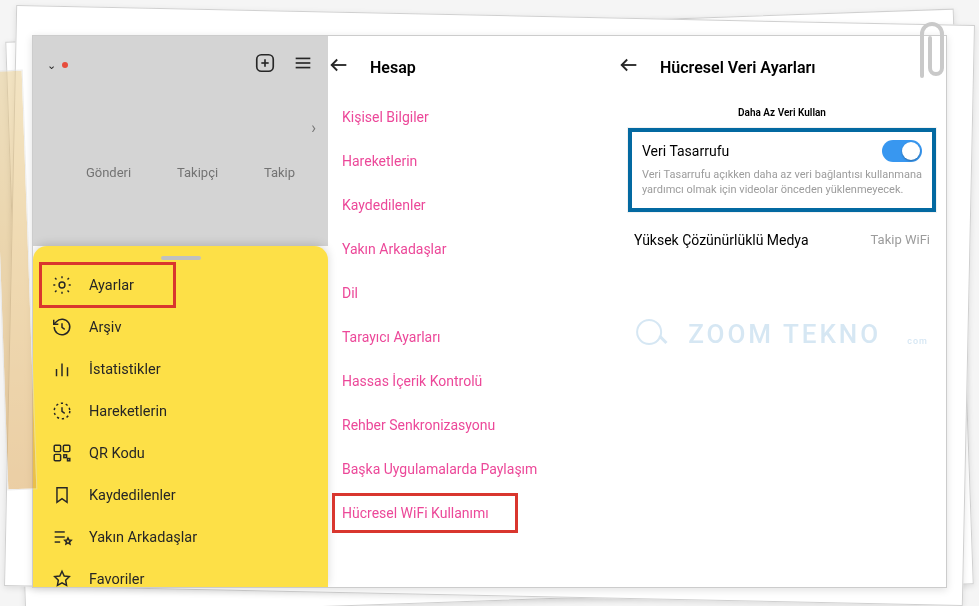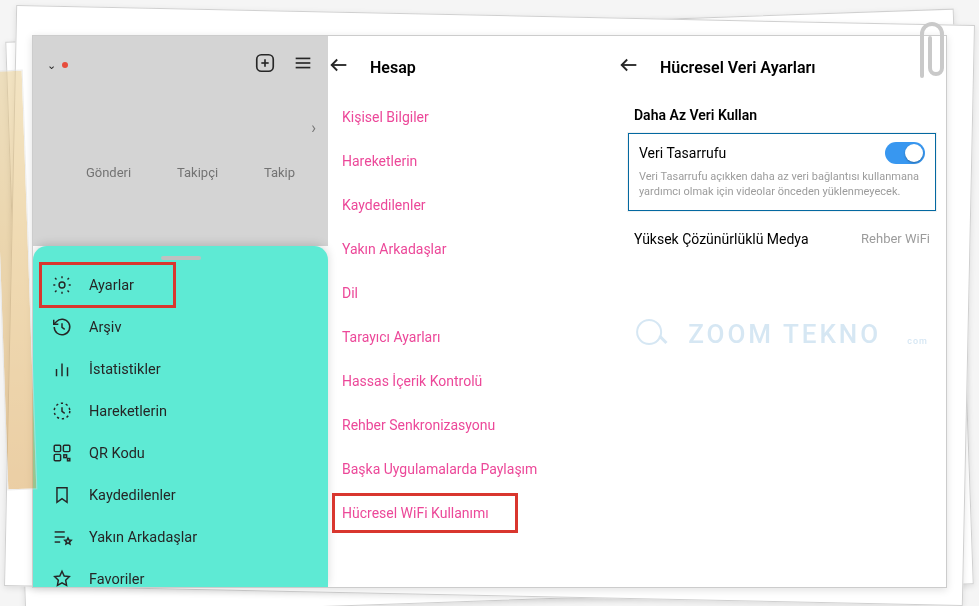--- a/index.html
+++ b/index.html
@@ -51,48 +51,48 @@
   .top-left { display:flex; align-items:center; gap:6px; font-size:14px; }
   .dropdown-caret { font-size: 11px; color:#262626; }
   .dot-red { width:6px; height:6px; background:#e74c3c; border-radius:50%; display:inline-block; }
   .top-right { display:flex; gap:16px; align-items:center; }
   .top-right svg { width:22px; height:22px; stroke:#262626; fill:none; stroke-width:1.8; }
   .chev-row { display:flex; justify-content:flex-end; padding:40px 12px 0 0; color:#777; font-size:16px; }
   .stats-row { display:flex; justify-content:space-around; padding:28px 10px 0 30px; font-size:13px; color:#737373; }
   .drag-handle { width:40px; height:4px; background:#c0c0c0; border-radius:3px; margin: 10px auto 4px; }
   .sheet {
     position:absolute; left:0; right:0; top: 210px; bottom:0;
-    background:#5eead4;
+    background:#fde047;
     border-top-left-radius: 14px;
     border-top-right-radius: 14px;
     box-shadow: 0 -2px 10px rgba(0,0,0,0.15);
     overflow: hidden;
     padding-top: 0;
   }
   .sheet-item {
     display:flex; align-items:center; gap:16px;
     padding: 10px 18px;
     font-size: 14.5px;
     color:#262626;
     cursor:pointer;
   }
   .sheet-item svg, .sheet-item .glyph { width:22px; height:22px; flex:0 0 22px; stroke:#262626; fill:none; stroke-width:1.6; }
 
-  .redbox { border: 1px solid #0369a1; box-shadow: 0 0 0 1px rgba(0,0,0,0.05); }
+  .redbox { border: 4px solid #0369a1; box-shadow: 0 0 0 1px rgba(0,0,0,0.05); }
   .redbox-inset { position:absolute; pointer-events:none; border:3px solid #d9362e; }
 
   
   .pane-header { display:flex; align-items:center; gap:20px; padding:18px 12px 16px 0; }
   .pane-header .back { font-size:20px; cursor:pointer; }
   .pane-header .title { font-weight:600; font-size:16px; }
   .list-item { padding: 12px 14px; font-size:14px; color:#ec4899; cursor:pointer; }
   .col2 .list-wrap { display:flex; flex-direction:column; gap:4px; }
 
   
-  .section-hdr { font-size:14px; font-weight:600; padding: 10px 16px 6px; }
+  .section-hdr { font-size:10px; font-weight:600; padding: 10px 16px 6px; text-align: center; }
   .toggle-block {
     margin: 4px 10px 10px 10px;
     padding: 8px 10px 10px 10px;
     position: relative;
   }
   .toggle-row { display:flex; justify-content:space-between; align-items:center; font-size:14px; padding-bottom: 6px; }
   .switch {
     width:40px; height:22px; background:#3897f0; border-radius:11px; position:relative;
     cursor:pointer;
   }
@@ -285,21 +285,21 @@
       <div class="toggle-block redbox">
         <div class="toggle-row">
           <span>Veri Tasarrufu</span>
           <span class="switch"></span>
         </div>
         <div class="desc">Veri Tasarrufu açıkken daha az veri bağlantısı kullanmana yardımcı olmak için videolar önceden yüklenmeyecek.</div>
       </div>
 
       <div class="media-row">
         <span>Yüksek Çözünürlüklü Medya</span>
-        <span class="val">Rehber WiFi</span>
+        <span class="val">Takip WiFi</span>
       </div>
 
       <div class="watermark">
         <span class="mag"></span>
         <span>ZOOM TEKNO</span>
         <span class="sub">com</span>
       </div>
     </div>
 
   </div>

